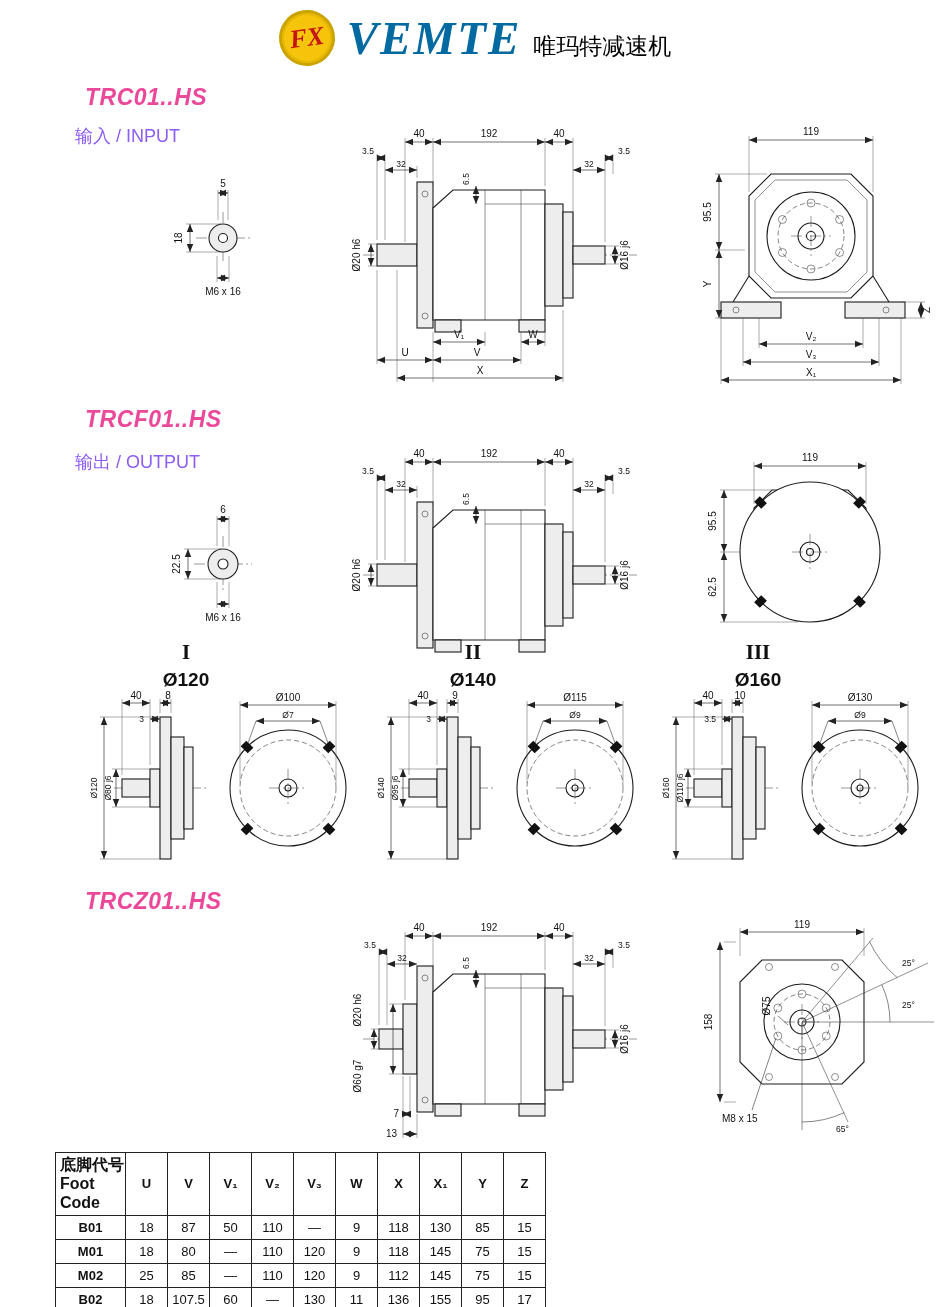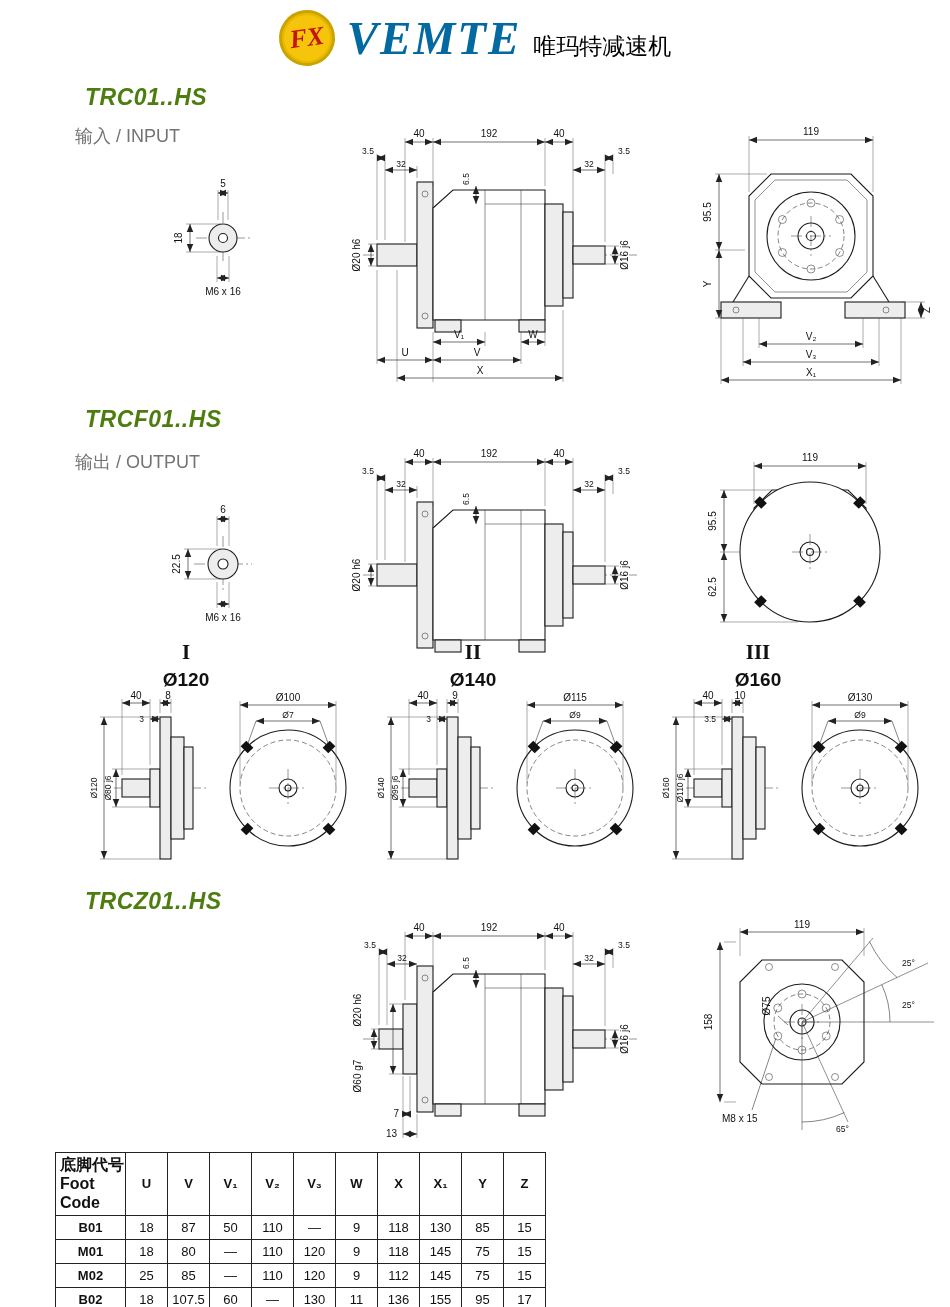--- a/index.html
+++ b/index.html
@@ -4,22 +4,22 @@
 <style>
   *{margin:0;padding:0;box-sizing:border-box}
   html,body{background:#fff}
   body{width:950px;height:1307px;position:relative;font-family:"Liberation Sans",sans-serif;color:#111;overflow:hidden}
   .abs{position:absolute}
   .logo-row{position:absolute;left:0;top:10px;width:950px;display:flex;justify-content:center;align-items:center;gap:12px}
   .logo-icon{width:56px;height:56px;border-radius:50%;background:#f6c40a;border:3px solid #caa300;display:flex;align-items:center;justify-content:center;
     font:italic bold 26px "Liberation Serif",serif;color:#c51414;transform:rotate(-8deg);box-shadow:inset 0 0 0 2px #e6b800}
   .logo-text{font:italic bold 47px "Liberation Serif",serif;color:#0369a1;letter-spacing:2px}
   .logo-sub{font:23px "Liberation Sans",sans-serif;color:#000;margin-top:16px}
-  .sec-title{position:absolute;font:italic bold 23px "Liberation Sans",sans-serif;letter-spacing:.5px;color:#4d7c0f}
-  .sec-sub{position:absolute;font:18px "Liberation Sans",sans-serif;color:#737373}
+  .sec-title{position:absolute;font:italic bold 23px "Liberation Sans",sans-serif;letter-spacing:.5px;color:#ec4899}
+  .sec-sub{position:absolute;font:18px "Liberation Sans",sans-serif;color:#8b5cf6}
   .flange-wrap{position:absolute;width:285px}
   .flange-numeral{width:196px;text-align:center;font:bold 21px "Liberation Serif",serif}
   .flange-size{width:196px;text-align:center;font:bold 19px "Liberation Sans",sans-serif;margin-top:4px}
   svg text{font-family:"Liberation Sans",sans-serif;font-size:10px;fill:#111}
   svg .sm{font-size:8.5px}
   svg .o{stroke:#1c1c1c;stroke-width:1.1;fill:#fff}
   svg .f{fill:#ededed}
   svg .thin{stroke:#333;stroke-width:.55;fill:none}
   svg .dim{stroke:#333;stroke-width:.7;fill:none;marker-start:url(#ar);marker-end:url(#ar)}
   svg .ldr{stroke:#333;stroke-width:.6;fill:none}

